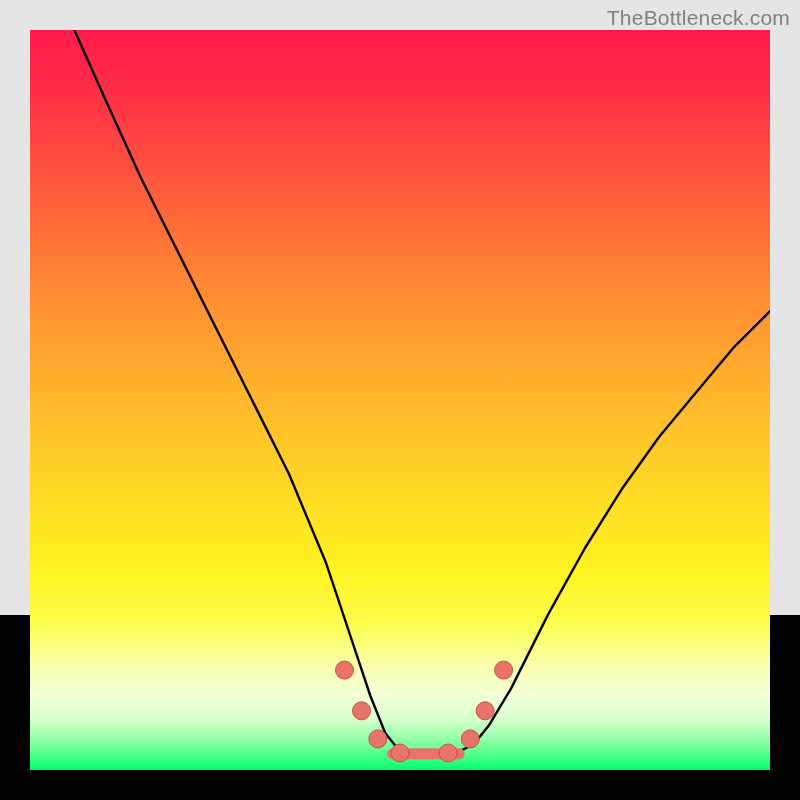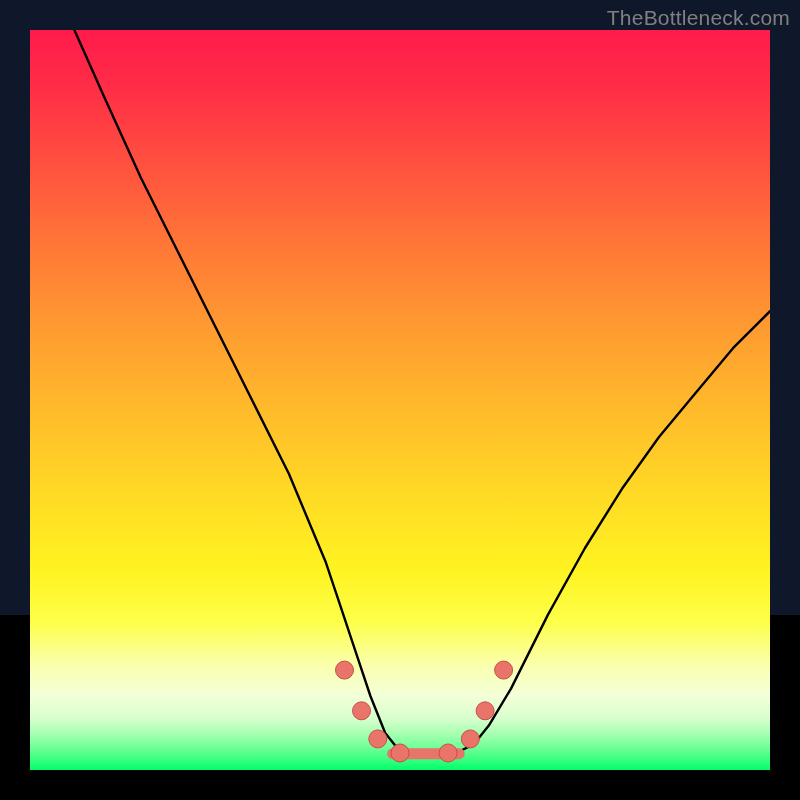--- a/index.html
+++ b/index.html
@@ -10,21 +10,21 @@
     background: #000;
     overflow: hidden;
     font-family: Arial, Helvetica, sans-serif;
   }
   .frame {
     position: absolute;
     left: 0;
     top: 0;
     width: 800px;
     height: 615px;
-    background: #0f172a;
+    background: #e5e5e5;
     text-decoration: underline;
   }
   .plot-area {
     position: absolute;
     left: 30px;
     top: 30px;
     width: 740px;
     height: 740px;
     background: linear-gradient(to bottom,
       #ff1b4b 0%,

